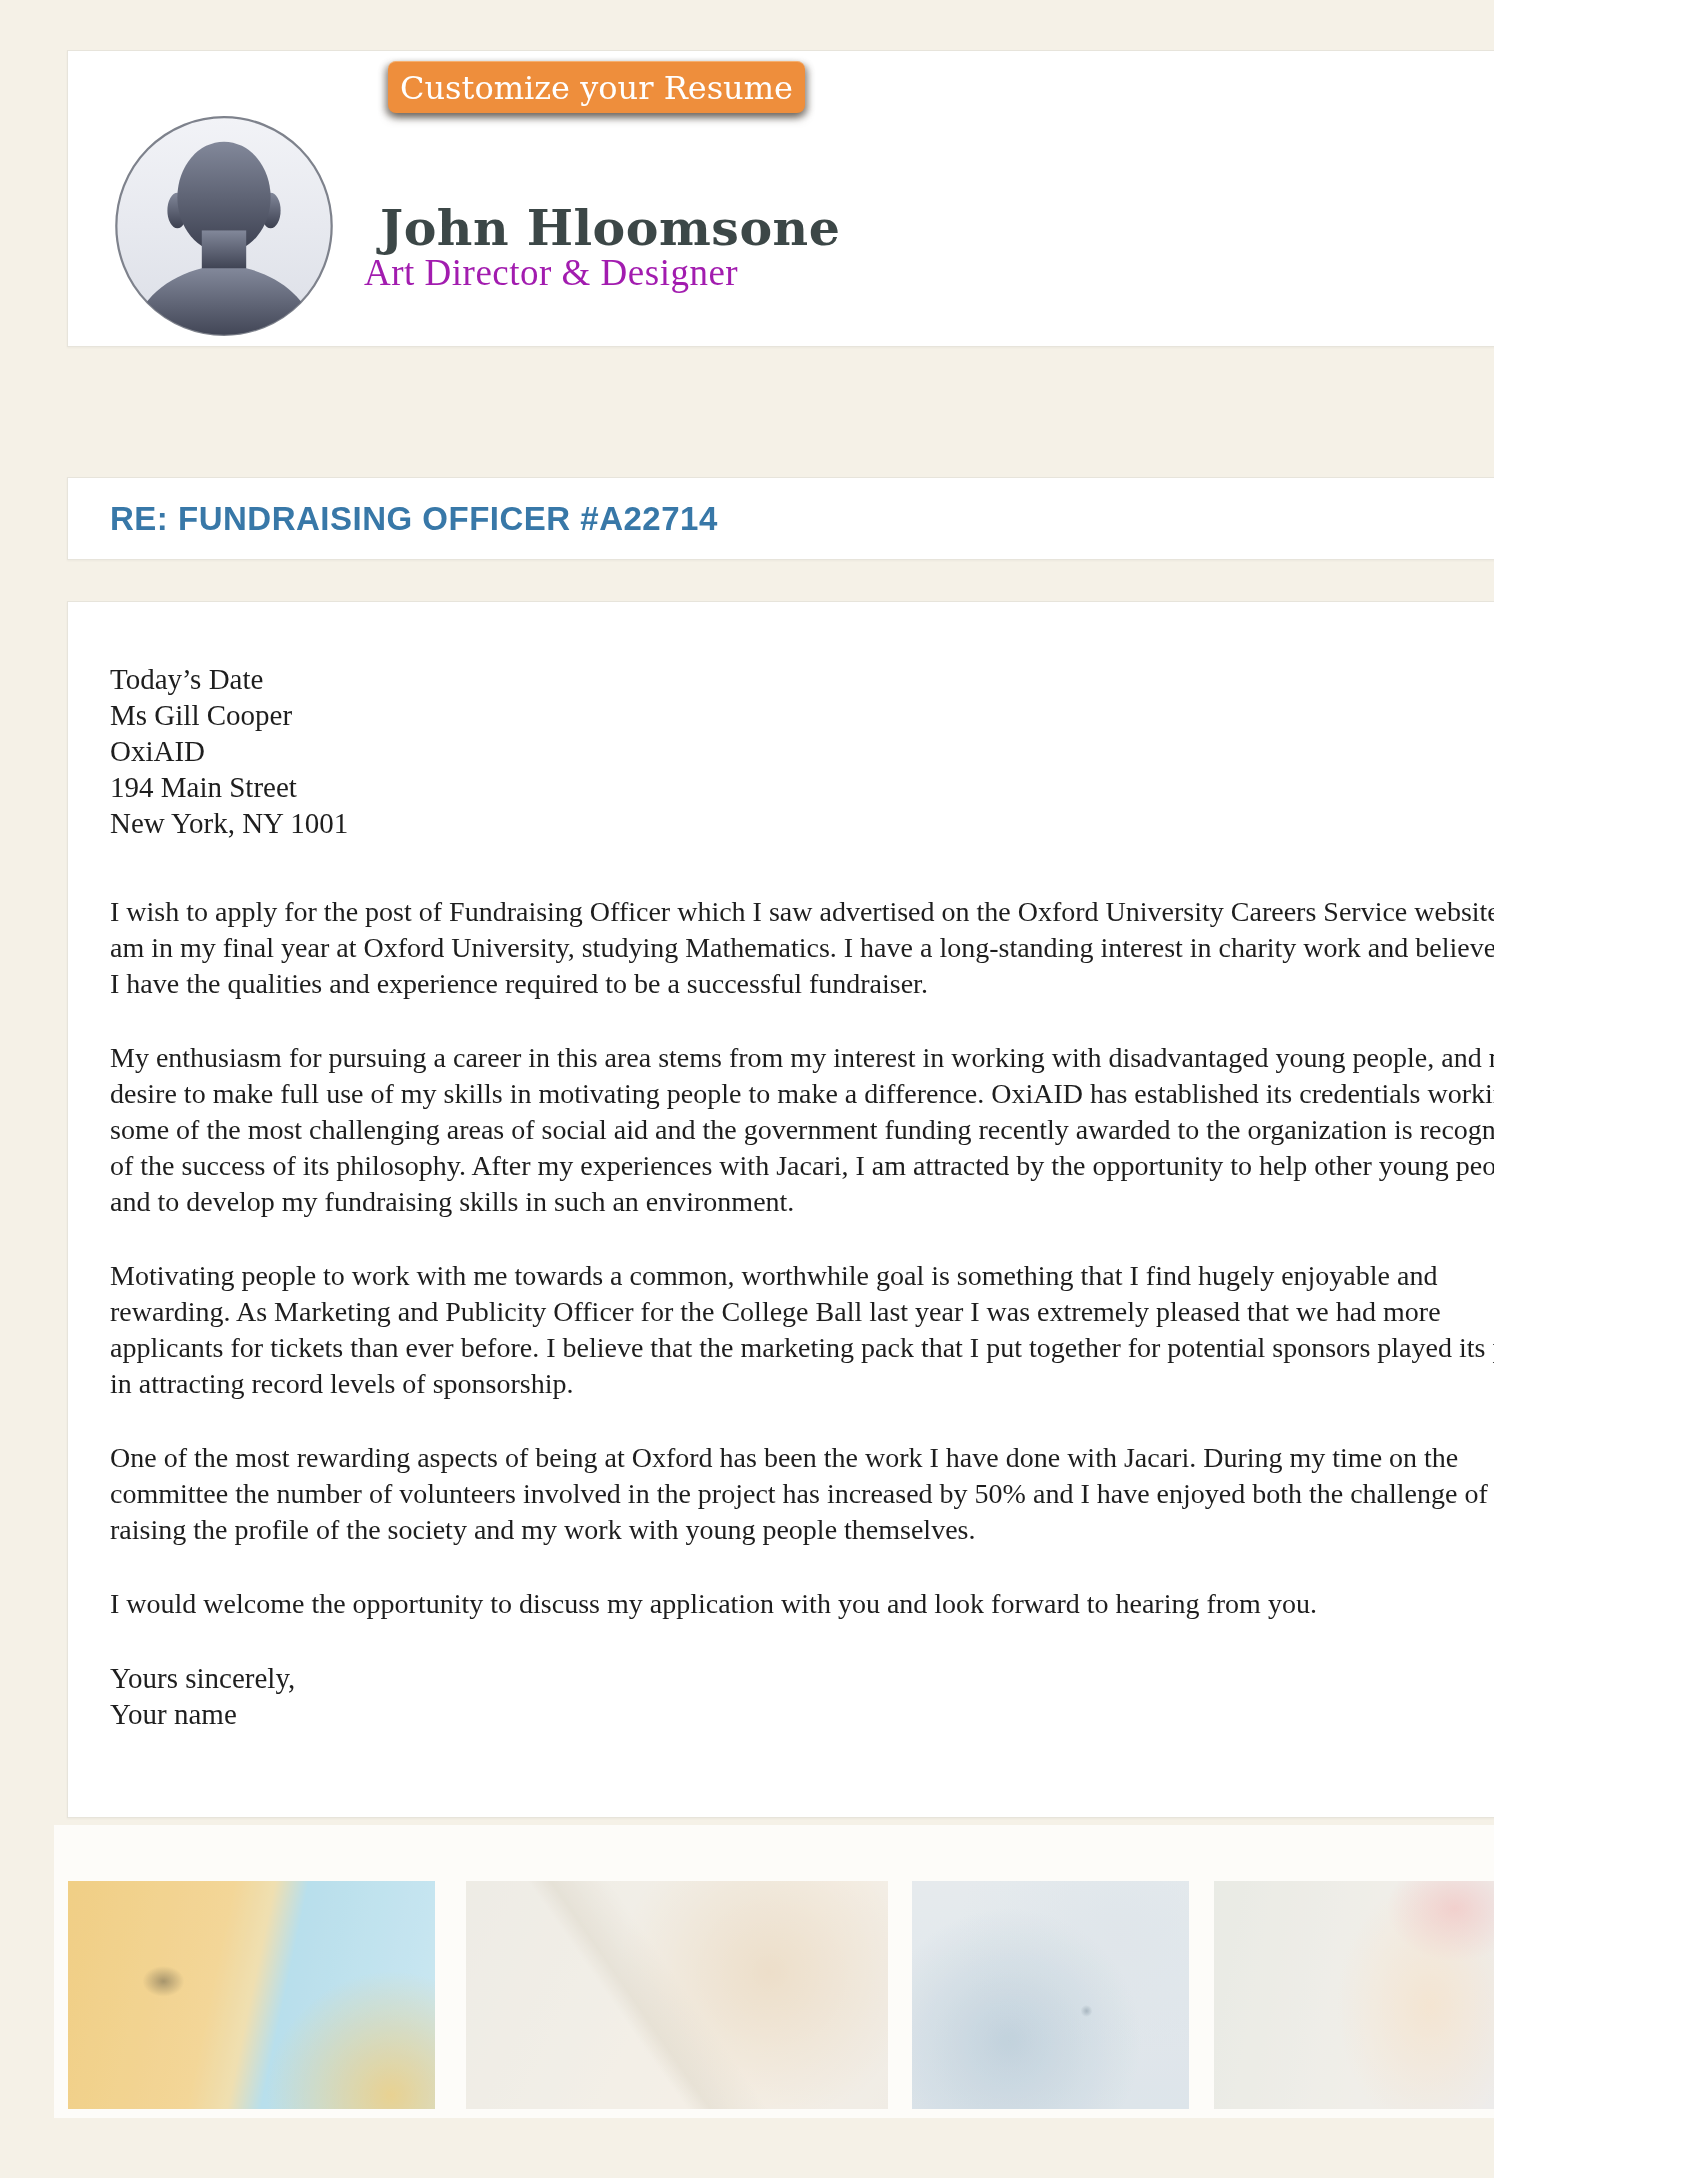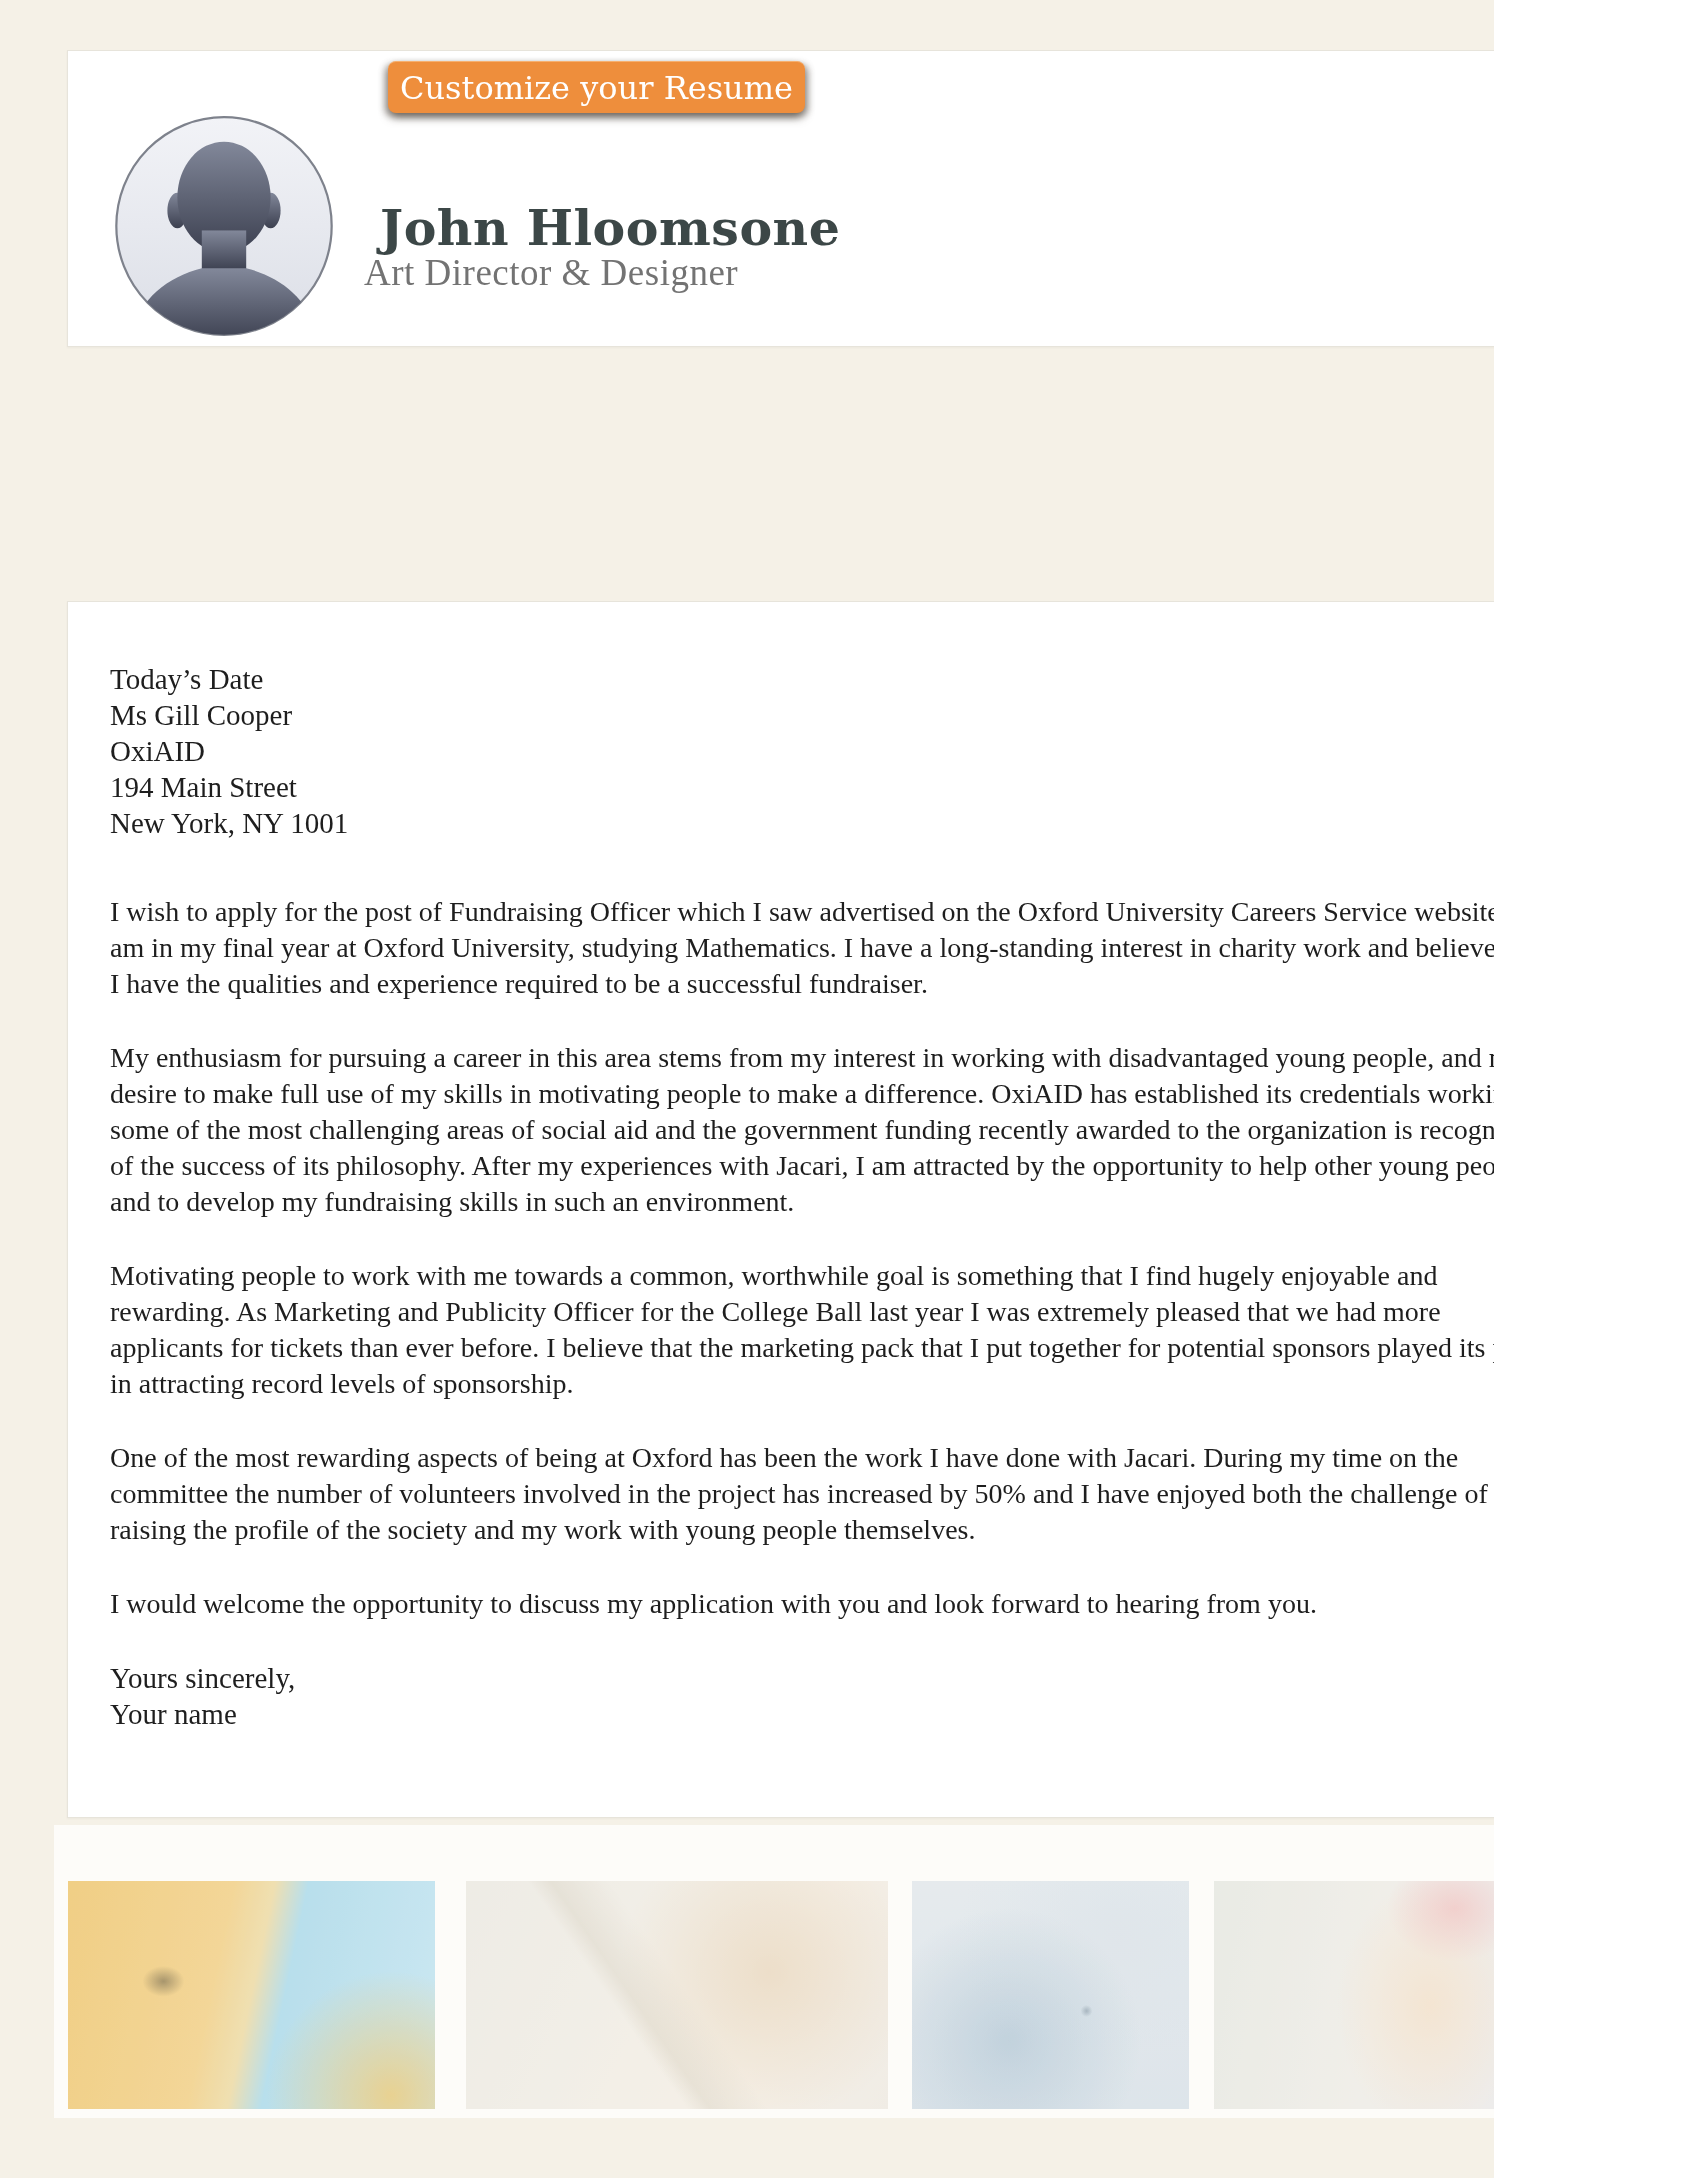--- a/index.html
+++ b/index.html
@@ -28,21 +28,21 @@
     color:#ffffff;font-size:32px;font-family:"DejaVu Serif", serif;
     cursor:pointer;
   }
   .person-name{
     position:absolute;left:364px;top:186px;margin:16px;z-index:3;
     font-family:"DejaVu Serif", serif;font-weight:bold;
     font-size:49px;line-height:1.1;color:#3c4747;letter-spacing:0.5px;
   }
   .person-title{
     position:absolute;left:364px;top:251px;z-index:3;
-    font-size:37px;color:#737373;letter-spacing:0.5px;
+    font-size:37px;color:#a21caf;letter-spacing:0.5px;
   }
   .contact{
     position:absolute;left:61px;top:333px;z-index:4;
     font-size:29px;line-height:35px;color:#8e8d85;
   }
   
   .subject-bar{
     position:absolute;left:67px;top:477px;width:1546px;height:83px;
     background:#ffffff;border:1px solid #e7e4db;box-sizing:border-box;
     display:flex;align-items:center;
@@ -125,20 +125,23 @@
       </svg>
     </span>
   </div>
 
   <div class="badge">Customize your Resume</div>
 
   <h1 class="person-name">John Hloomsone</h1>
   <div class="person-title">Art Director &amp; Designer</div>
 
 
+  <div class="subject-bar">
+    <div class="subject-text">RE: FUNDRAISING OFFICER #A22714</div>
+  </div>
 
   <div class="letter-card">
     <div class="address-block">
       <div>Today’s Date</div>
       <div>Ms Gill Cooper</div>
       <div>OxiAID</div>
       <div>194 Main Street</div>
       <div>New York, NY 1001</div>
     </div>
 

